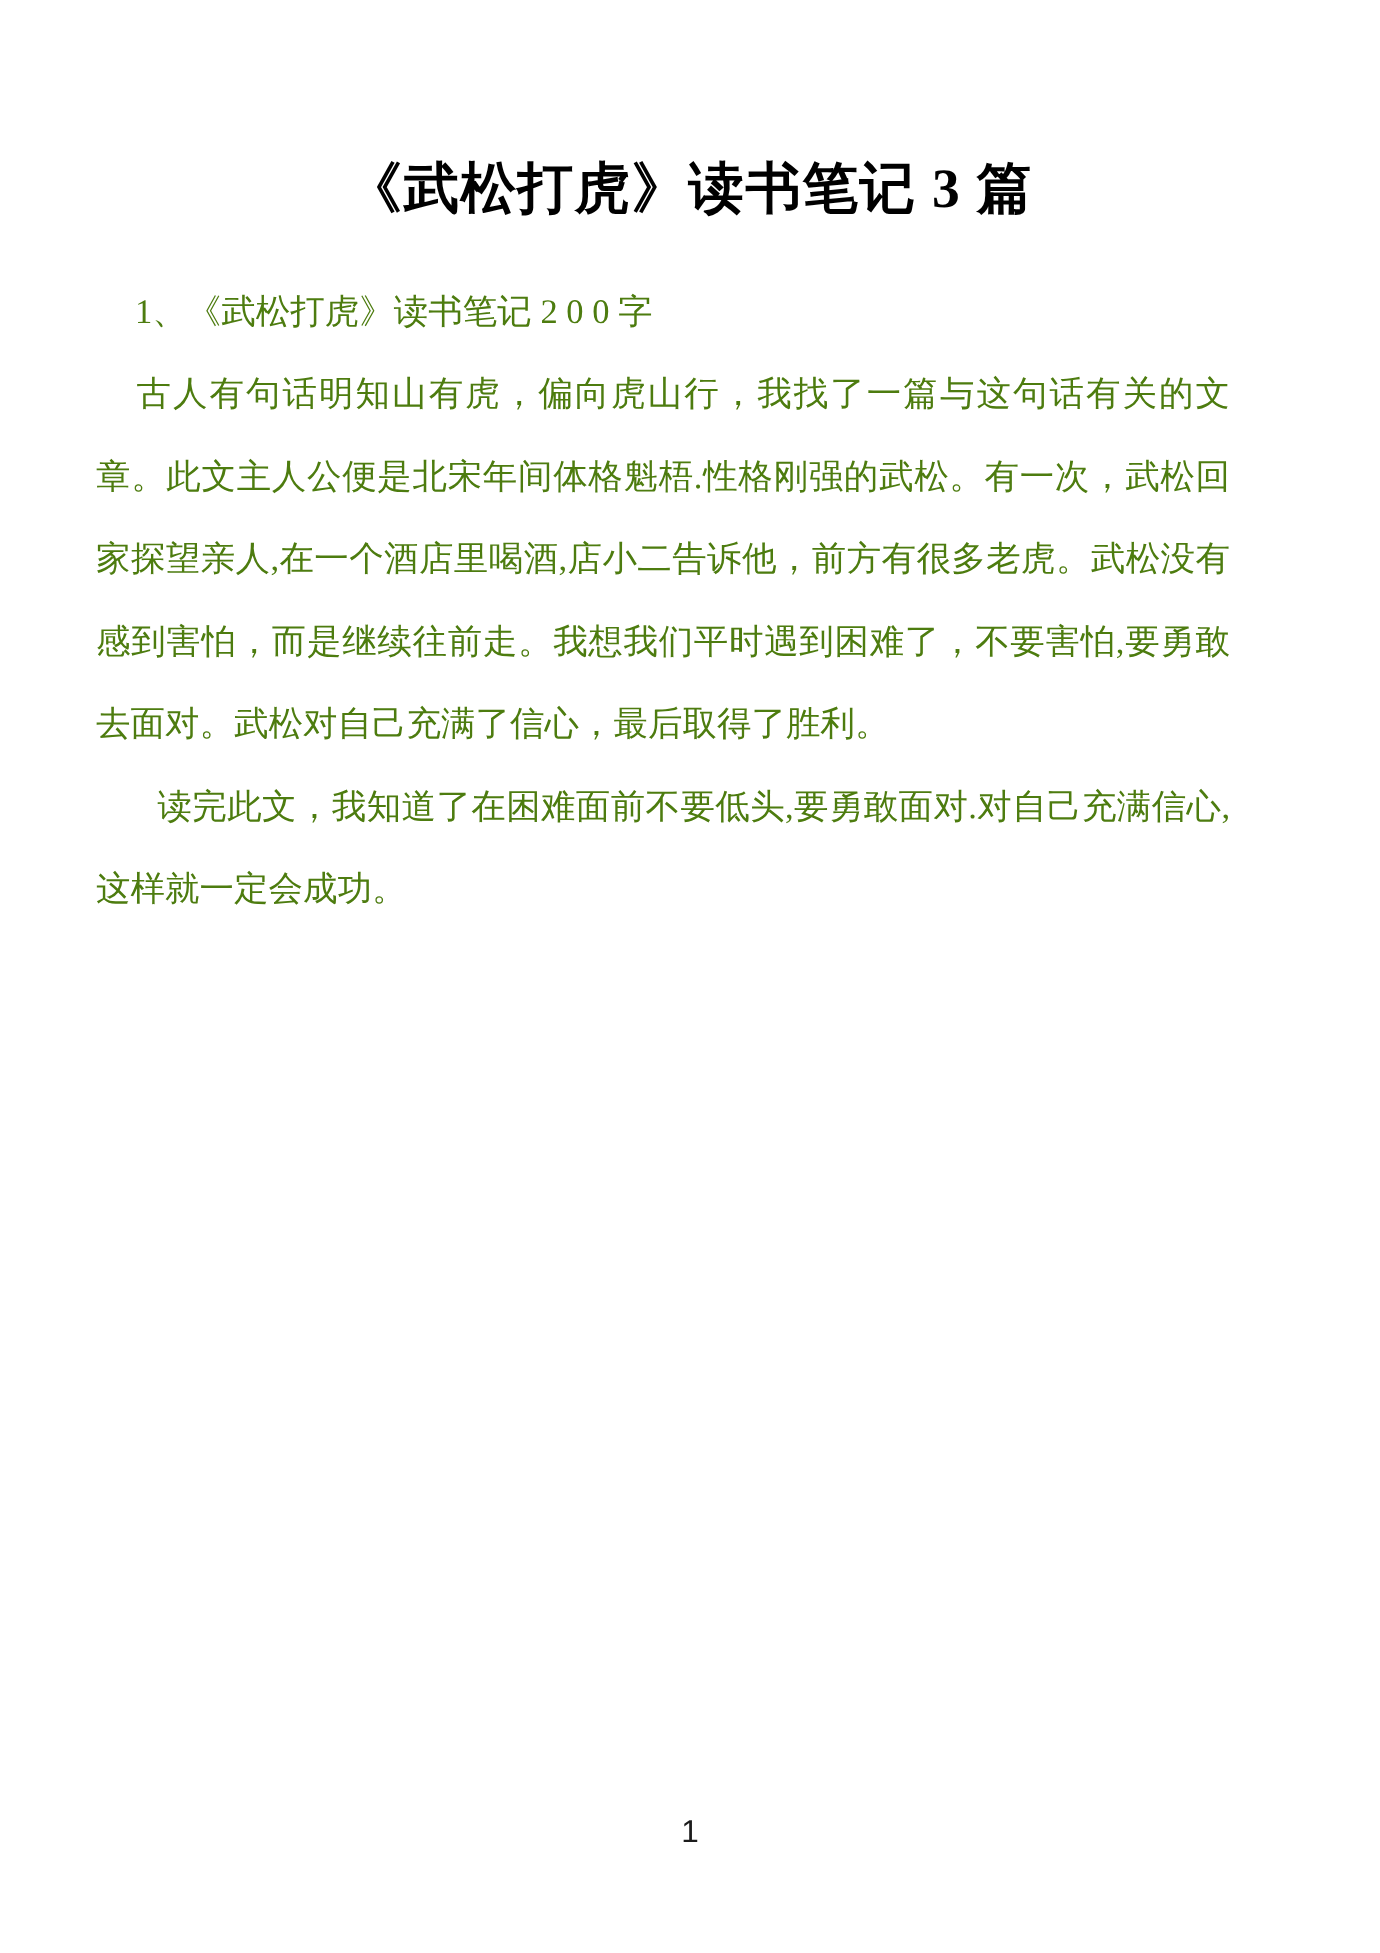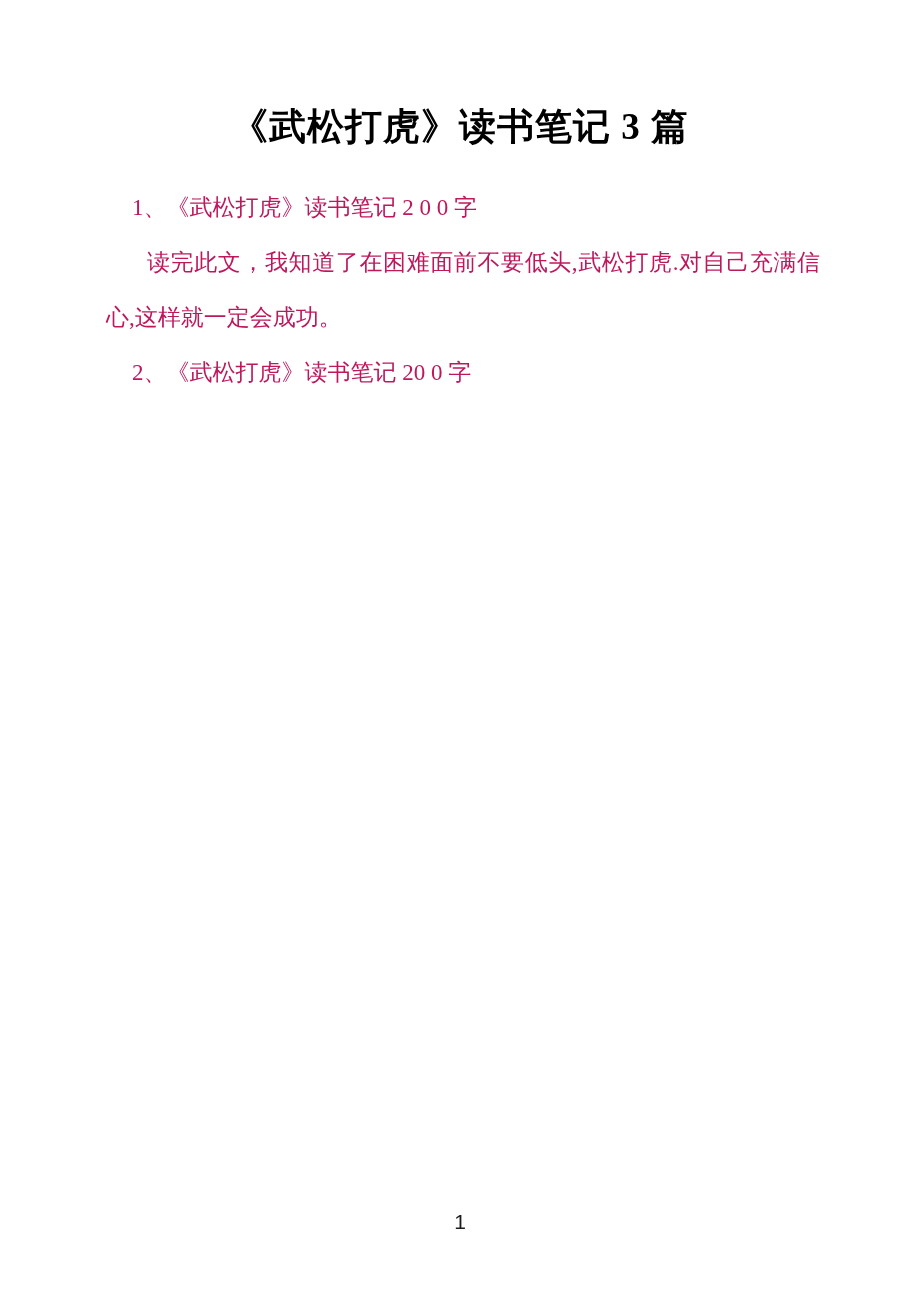--- a/index.html
+++ b/index.html
@@ -20,26 +20,26 @@
   .doc-title {
     padding-top: 104px;
     text-align: center;
     font-size: 37px;
     line-height: 46px;
     font-weight: 700;
     color: #000000;
     letter-spacing: 1px;
   }
   .doc-body {
-    margin: 30px 100px 0 106px;
+    margin: 30px 100px 0 64px;
     font-size: 23px;
     line-height: 55px;
     text-align: justify;
     text-justify: inter-ideograph;
-    color: #be185d;
+    color: #4d7c0f;
   }
   .doc-body p {
     margin: 0;
     padding: 0;
   }
   .heading-line   { text-indent: 26px; }
   .para-indent-sm { text-indent: 15px; }
   .para-indent-md { text-indent: 27px; }
   .para-indent-lg { text-indent: 41px; }
   .para-indent-s2 { text-indent: 22px; }
@@ -60,23 +60,23 @@
 
 <div class="doc-page">
 
   <div class="doc-title">《武松打虎》读书笔记 3 篇</div>
 
   <div class="doc-body">
 
     <p class="heading-line">1、《武松打虎》读书笔记 2 0 0 字</p>
 
 
+    <p class="para-indent-md">古人有句话明知山有虎，偏向虎山行，我找了一篇与这句话有关的文章。此文主人公便是北宋年间体格魁梧.性格刚强的武松。有一次，武松回家探望亲人,在一个酒店里喝酒,店小二告诉他，前方有很多老虎。武松没有感到害怕，而是继续往前走。我想我们平时遇到困难了，不要害怕,要勇敢去面对。武松对自己充满了信心，最后取得了胜利。</p>
 
-    <p class="para-indent-lg">读完此文，我知道了在困难面前不要低头,武松打虎.对自己充满信心,这样就一定会成功。</p>
+    <p class="para-indent-lg">读完此文，我知道了在困难面前不要低头,要勇敢面对.对自己充满信心,这样就一定会成功。</p>
 
-    <p class="heading-line">2、《武松打虎》读书笔记 20 0 字</p>
 
 
   </div>
 
   <div class="page-number">1</div>
 
 </div>
 
 </body></html>

